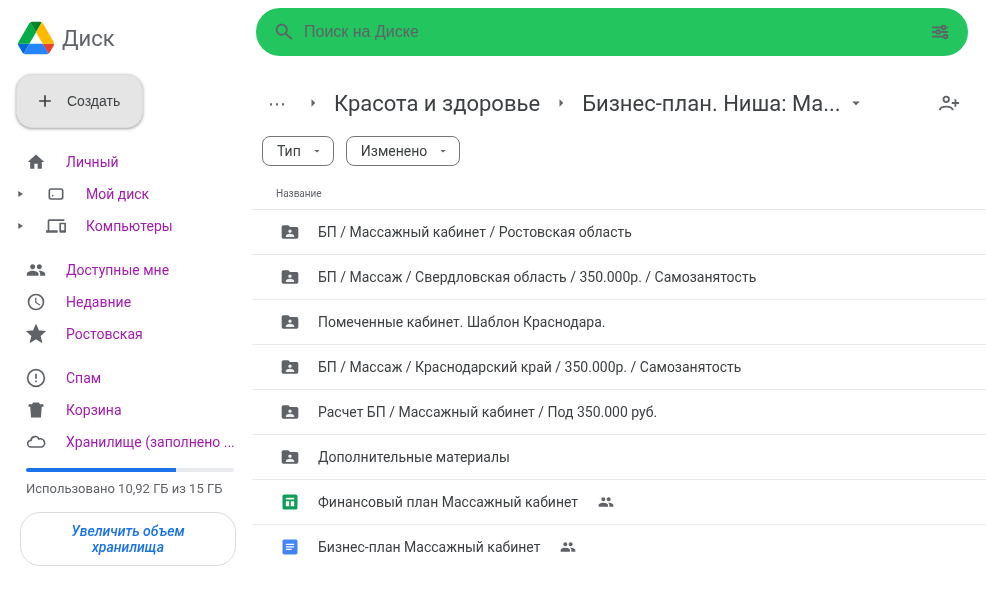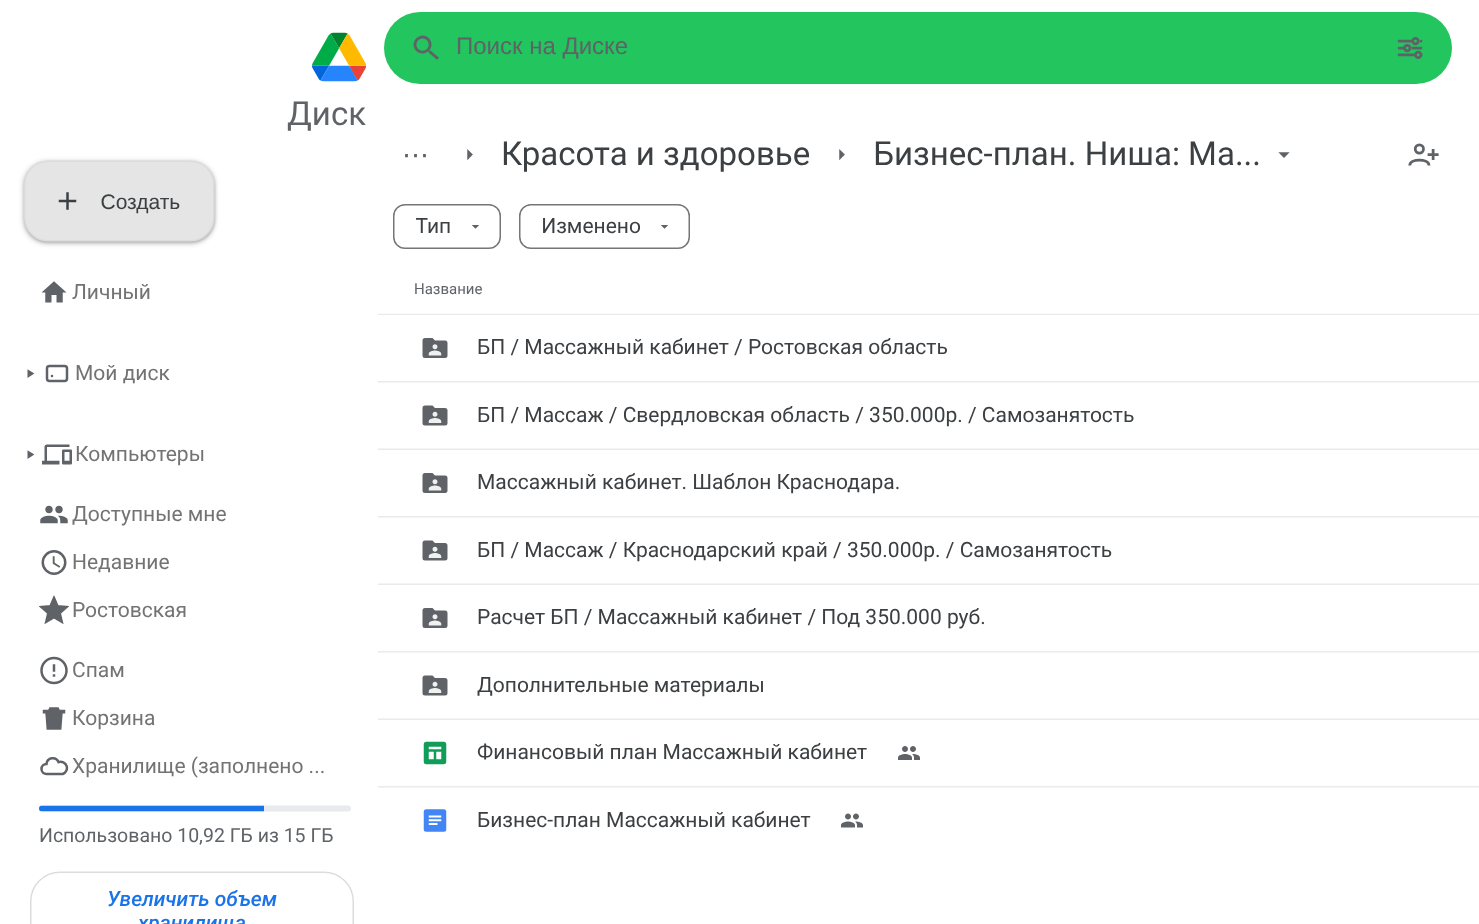--- a/index.html
+++ b/index.html
@@ -14,24 +14,23 @@
   display: flex;
 }
 .sidebar {
   width: 252px;
   padding: 8px 0 0 8px;
   display: flex;
   flex-direction: column;
 }
 .logo-row {
   display: flex;
-  align-items: flex-end;
+  align-items: center;
   gap: 8px;
   padding: 12px 8px 18px 10px;
-  flex-direction: column;
 }
 .logo-text {
   font-size: 22px;
   color: #5f6368;
   font-weight: 400;
 }
 .create-btn {
   display: inline-flex;
   align-items: center;
   gap: 12px;
@@ -44,29 +43,29 @@
   font-weight: 500;
   color: #3c4043;
   cursor: pointer;
   margin: 0 0 14px 8px;
   width: fit-content;
 }
 .nav-section { padding: 4px 0; }
 .nav-item {
   display: flex;
   align-items: center;
-  gap: 2px;
+  gap: 20px;
   padding: 6px 10px 6px 18px;
   border-radius: 0 16px 16px 0;
   cursor: pointer;
-  color: #737373;
+  color: #a21caf;
   font-size: 14px;
 }
 .nav-item .icon { width: 20px; height: 20px; display: flex; align-items: center; justify-content: center; color: #5f6368; }
-.nav-item.with-expand { padding-left: 6px; margin-top: 22px; }
+.nav-item.with-expand { padding-left: 6px; }
 .nav-item .expand { width: 12px; display: flex; align-items: center; justify-content: center; color: #5f6368; }
 .divider { height: 4px; }
 .storage-wrap { padding: 6px 18px 0 18px; }
 .storage-bar {
   height: 4px;
   background: #e8eaed;
   border-radius: 2px;
   overflow: hidden;
   margin-bottom: 8px;
 }
@@ -422,21 +421,21 @@
         </span>
         <span class="file-name">БП / Массаж / Свердловская область / 350.000р. / Самозанятость</span>
       </div>
       <div class="file-row">
         <span class="file-icon">
           <svg width="20" height="20" viewBox="0 0 24 24">
             <path fill="#5f6368" d="M20 6h-8l-2-2H4a2 2 0 0 0-2 2v12a2 2 0 0 0 2 2h16a2 2 0 0 0 2-2V8a2 2 0 0 0-2-2z"></path>
             <path fill="#fff" d="M12 13c1.1 0 2-.9 2-2s-.9-2-2-2-2 .9-2 2 .9 2 2 2zm0 1c-1.67 0-5 .83-5 2.5V18h10v-1.5c0-1.67-3.33-2.5-5-2.5z" opacity=".9"></path>
           </svg>
         </span>
-        <span class="file-name">Массажный кабинет. Шаблон Краснодара.</span>
+        <span class="file-name">Помеченные кабинет. Шаблон Краснодара.</span>
       </div>
       <div class="file-row">
         <span class="file-icon">
           <svg width="20" height="20" viewBox="0 0 24 24">
             <path fill="#5f6368" d="M20 6h-8l-2-2H4a2 2 0 0 0-2 2v12a2 2 0 0 0 2 2h16a2 2 0 0 0 2-2V8a2 2 0 0 0-2-2z"></path>
             <path fill="#fff" d="M12 13c1.1 0 2-.9 2-2s-.9-2-2-2-2 .9-2 2 .9 2 2 2zm0 1c-1.67 0-5 .83-5 2.5V18h10v-1.5c0-1.67-3.33-2.5-5-2.5z" opacity=".9"></path>
           </svg>
         </span>
         <span class="file-name">БП / Массаж / Краснодарский край / 350.000р. / Самозанятость</span>
       </div>

